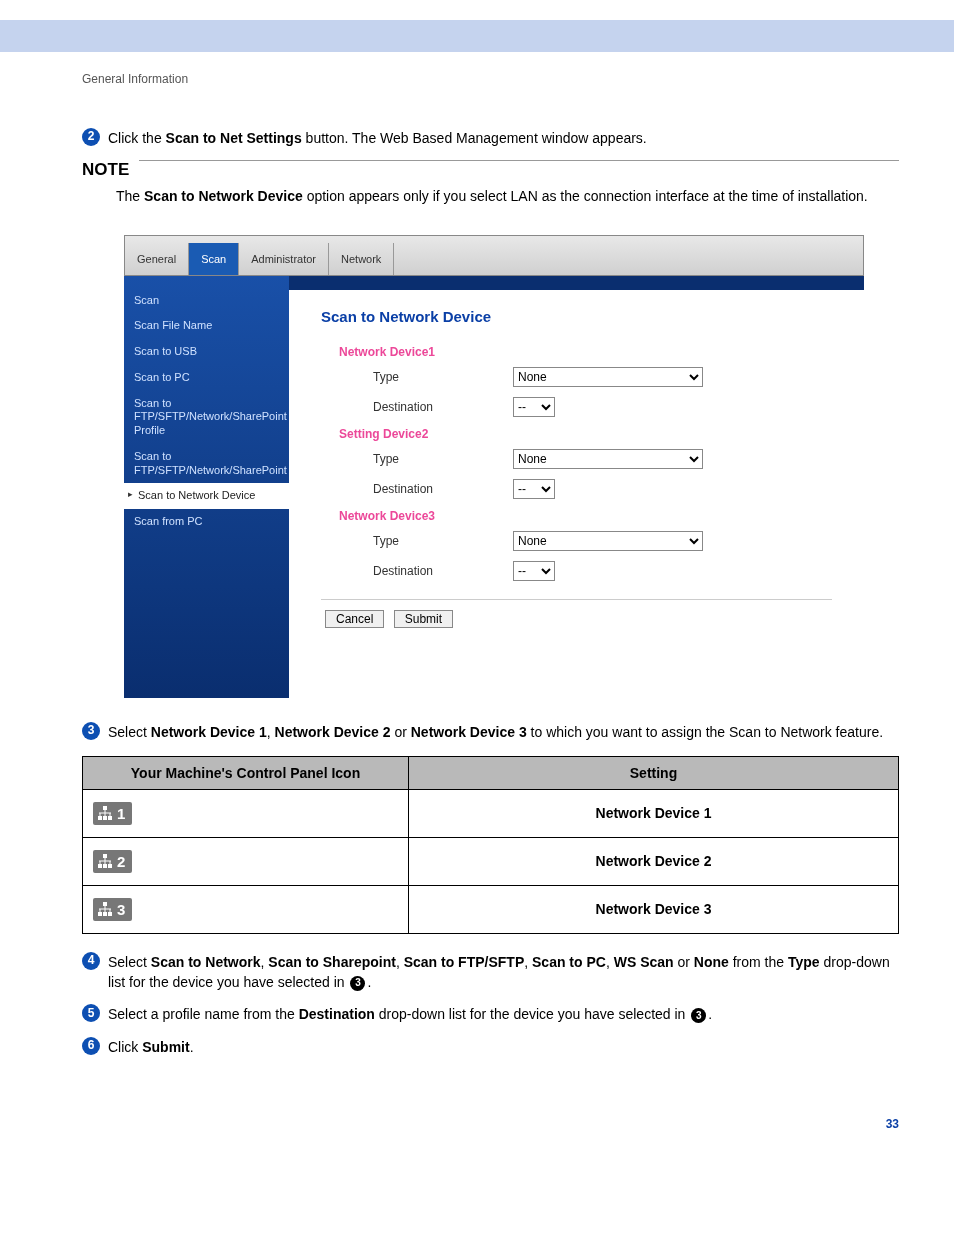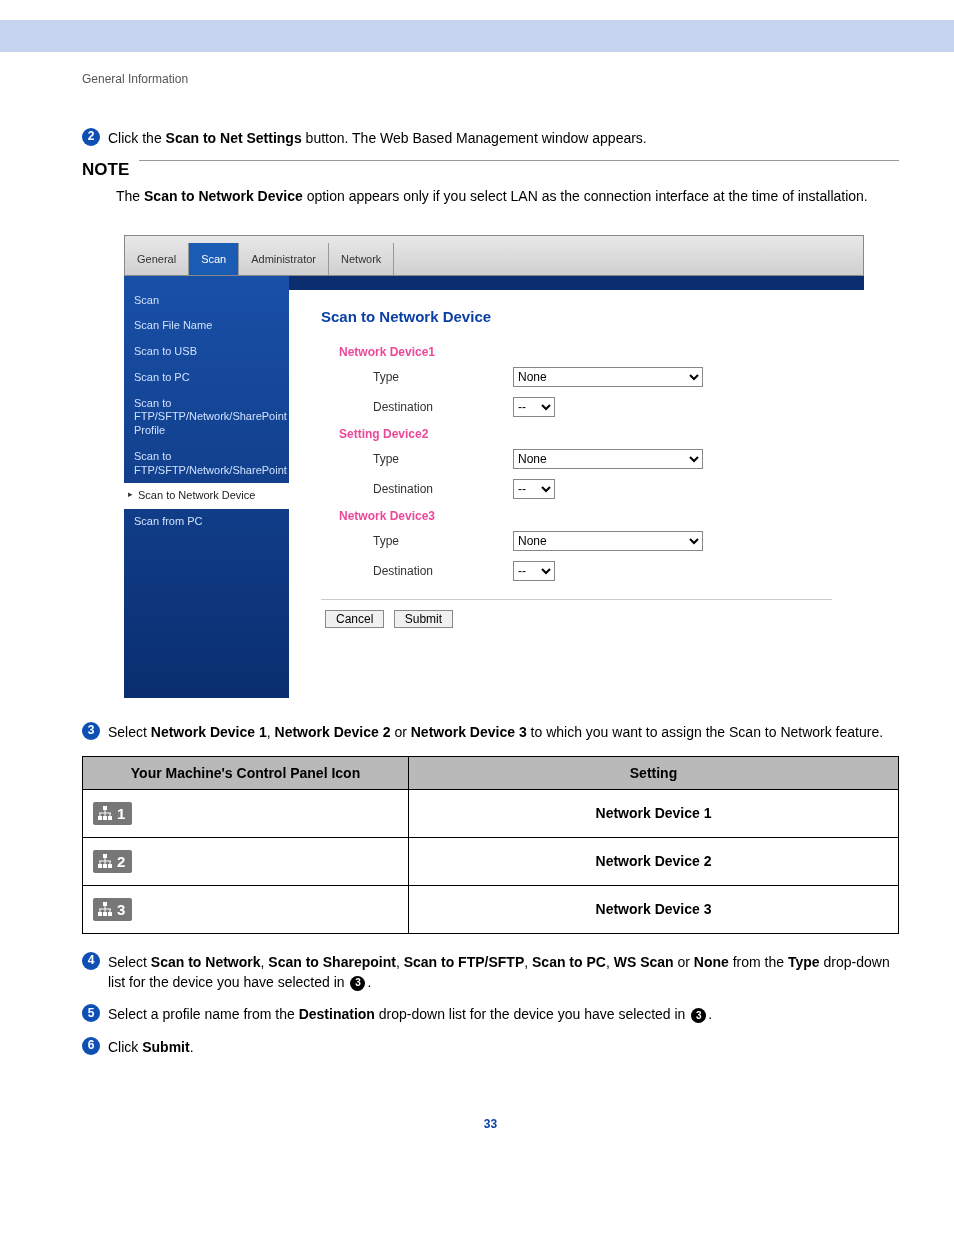--- a/index.html
+++ b/index.html
@@ -37,21 +37,21 @@
   .btnrow { margin-left:4px;}
   .btnrow button { font-size:12px; padding:1px 10px; margin-right:6px; border:1px solid #888; background:#f0f0f0;}
   
   .itable { width:100%; border-collapse:collapse; margin:14px 0 18px 0;}
   .itable th { background:#b9b9b9; font-weight:bold; padding:8px; border:1px solid #000; font-size:14px;}
   .itable td { border:1px solid #000; padding:12px 10px; font-size:14px;}
   .itable td.c1 { width:305px; }
   .itable td.c2 { text-align:center; font-weight:bold;}
   .dev-icon { display:inline-flex; align-items:center; background:#777; color:#fff; padding:3px 7px 3px 5px; border-radius:2px; font-weight:bold; font-size:15px;}
   .dev-icon svg { margin-right:5px; }
-  .pagenum { text-align:center; color:#0a3fa6; font-weight:bold; font-size:12px; margin-top:60px;}
+  .pagenum { text-align:right; color:#0a3fa6; font-weight:bold; font-size:12px; margin-top:60px;}
   b { font-weight:bold; }
 </style>
 </head>
 <body>
 
 <div class="topbar"></div>
 <div class="bluebar"></div>
 
 <div class="page">
 

